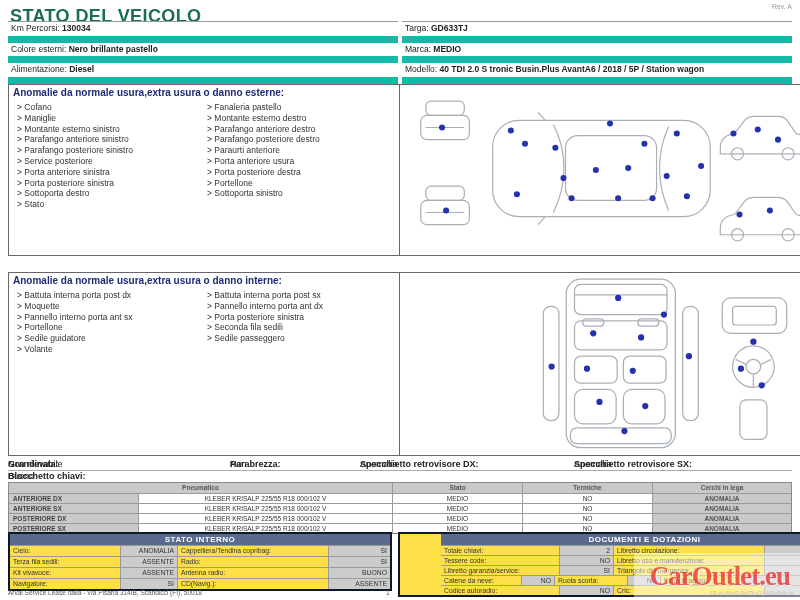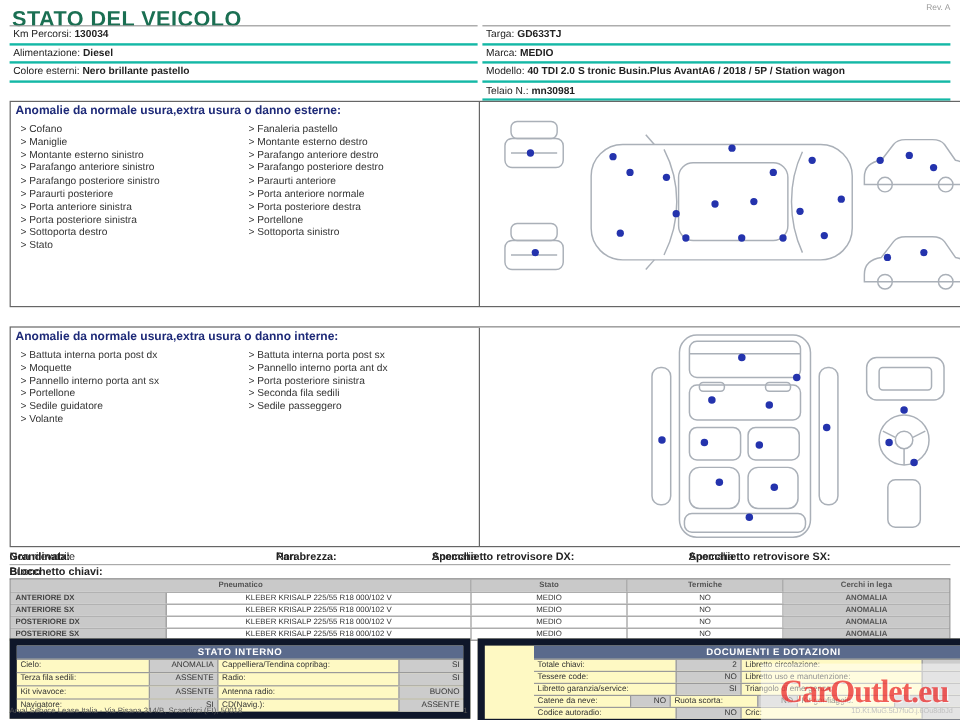--- a/index.html
+++ b/index.html
@@ -7,21 +7,21 @@
         font-family:"Liberation Sans",sans-serif;color:#222;overflow:hidden;
         box-shadow:0 0 4px rgba(0,0,0,.3);}
   
   .title{position:absolute;left:10px;top:6px;font-size:18px;font-weight:bold;
          color:#1a6f52;letter-spacing:.4px;}
   .rev{position:absolute;right:8px;top:3px;font-size:7px;color:#999;}
   
   .infotable{position:absolute;top:21px;border-top:1px solid #9a9a9a;font-size:8.5px;}
   .infotable.left{left:8px;width:390px;}
   .infotable.right{left:402px;width:390px;}
-  .irow{padding:2px 3px;border-bottom:2px solid #14b8a6;line-height:9.5px;}
+  .irow{padding:2px 3px;border-bottom:7px solid #14b8a6;line-height:9.5px;}
   .irow .lbl{color:#222;}
   .irow .val{font-weight:bold;}
   .irow.wrap{padding-right:60px;}
   
   .anom-box{position:absolute;left:8px;width:782px;border:1px solid #666;background:#fff;}
   .anom-box.ext{top:84px;height:170px;padding-left:27px;}
   .anom-box.int{top:272px;height:182px;padding-left:35px;}
   .box-title{position:absolute;left:4px;top:2px;font-size:10px;font-weight:bold;color:#1e2a78;}
   .anom-list{list-style:none;margin:0;padding:0;position:absolute;top:17px;
              font-size:8.5px;line-height:10.8px;color:#333;}
@@ -44,22 +44,22 @@
   .trow>div{border-right:1px solid #9a9a9a;text-align:center;overflow:hidden;
             white-space:nowrap;box-sizing:border-box;}
   .trow>div:last-child{border-right:none;flex:1;}
   .thead{height:10px;line-height:10px;}
   .thead>div{background:#c9c9c9;font-weight:bold;color:#555;}
   .w-big{width:384px;} .w-pos{width:130px;} .w-spec{width:254px;}
   .w-stato{width:130px;} .w-term{width:130px;}
   .cell-pos{background:#c9c9c9;font-weight:bold;color:#444;text-align:left!important;padding-left:4px;}
   .cell-cerchi{background:#c9c9c9;font-weight:bold;color:#555;}
   
-  .btable{position:absolute;top:532px;border:6px solid #0f172a;font-size:6.8px;
-          color:#333;box-sizing:border-box;background:#fef9c3;}
+  .btable{position:absolute;top:532px;border:2px solid #0f172a;font-size:6.8px;
+          color:#333;box-sizing:border-box;background:#fde047;}
   .btable.si{left:8px;width:384px;}
   .btable.doc{left:398px;width:452px;padding-left:41px;}
   .bhead{height:11px;line-height:11px;background:#5a6a8c;color:#fff;font-weight:bold;
          text-align:center;font-size:8px;letter-spacing:.5px;}
   .brow{display:flex;border-top:1px solid #9a9a9a;}
   .btable.si .brow{height:10px;line-height:10px;}
   .btable.doc .brow{height:9px;line-height:9px;}
   .brow>div{overflow:hidden;white-space:nowrap;box-sizing:border-box;}
   .bl{padding-left:3px;}
   .bv{background:#ccc;text-align:right;padding-right:3px;
@@ -86,26 +86,26 @@
 
   <div class="title">STATO DEL VEICOLO</div>
   <div class="rev">Rev. A</div>
 
   <div class="infotable left">
     <div class="irow">
       <span class="lbl">Km Percorsi:</span>
       <span class="val">130034</span>
     </div>
     <div class="irow">
+      <span class="lbl">Colore esterni:</span>
+      <span class="val">Nero brillante pastello</span>
+    </div>
+    <div class="irow">
       <span class="lbl">Alimentazione:</span>
       <span class="val">Diesel</span>
-    </div>
-    <div class="irow">
-      <span class="lbl">Colore esterni:</span>
-      <span class="val">Nero brillante pastello</span>
     </div>
   </div>
 
   <div class="infotable right">
     <div class="irow">
       <span class="lbl">Targa:</span>
       <span class="val">GD633TJ</span>
     </div>
     <div class="irow">
       <span class="lbl">Marca:</span>
@@ -122,33 +122,33 @@
   </div>
 
   <div class="anom-box ext">
     <div class="box-title">Anomalie da normale usura,extra usura o danno esterne:</div>
     <ul class="anom-list c1">
       <li>Cofano</li>
       <li>Maniglie</li>
       <li>Montante esterno sinistro</li>
       <li>Parafango anteriore sinistro</li>
       <li>Parafango posteriore sinistro</li>
-      <li>Paraurti posteriore</li>
+      <li>Service posteriore</li>
       <li>Porta anteriore sinistra</li>
       <li>Porta posteriore sinistra</li>
       <li>Sottoporta destro</li>
       <li>Stato</li>
     </ul>
     <ul class="anom-list c2">
       <li>Fanaleria pastello</li>
       <li>Montante esterno destro</li>
       <li>Parafango anteriore destro</li>
       <li>Parafango posteriore destro</li>
       <li>Paraurti anteriore</li>
-      <li>Porta anteriore normale</li>
+      <li>Porta anteriore usura</li>
       <li>Porta posteriore destra</li>
       <li>Portellone</li>
       <li>Sottoporta sinistro</li>
     </ul>
     <div class="diagram">
       <svg viewBox="0 0 390 168">
         <g fill="none" stroke="#aab0b8" stroke-width="1.2">
 
           <rect x="80" y="35" width="215" height="95" rx="26"></rect>
           <path d="M140,39 C154,66 154,98 140,126"></path>

